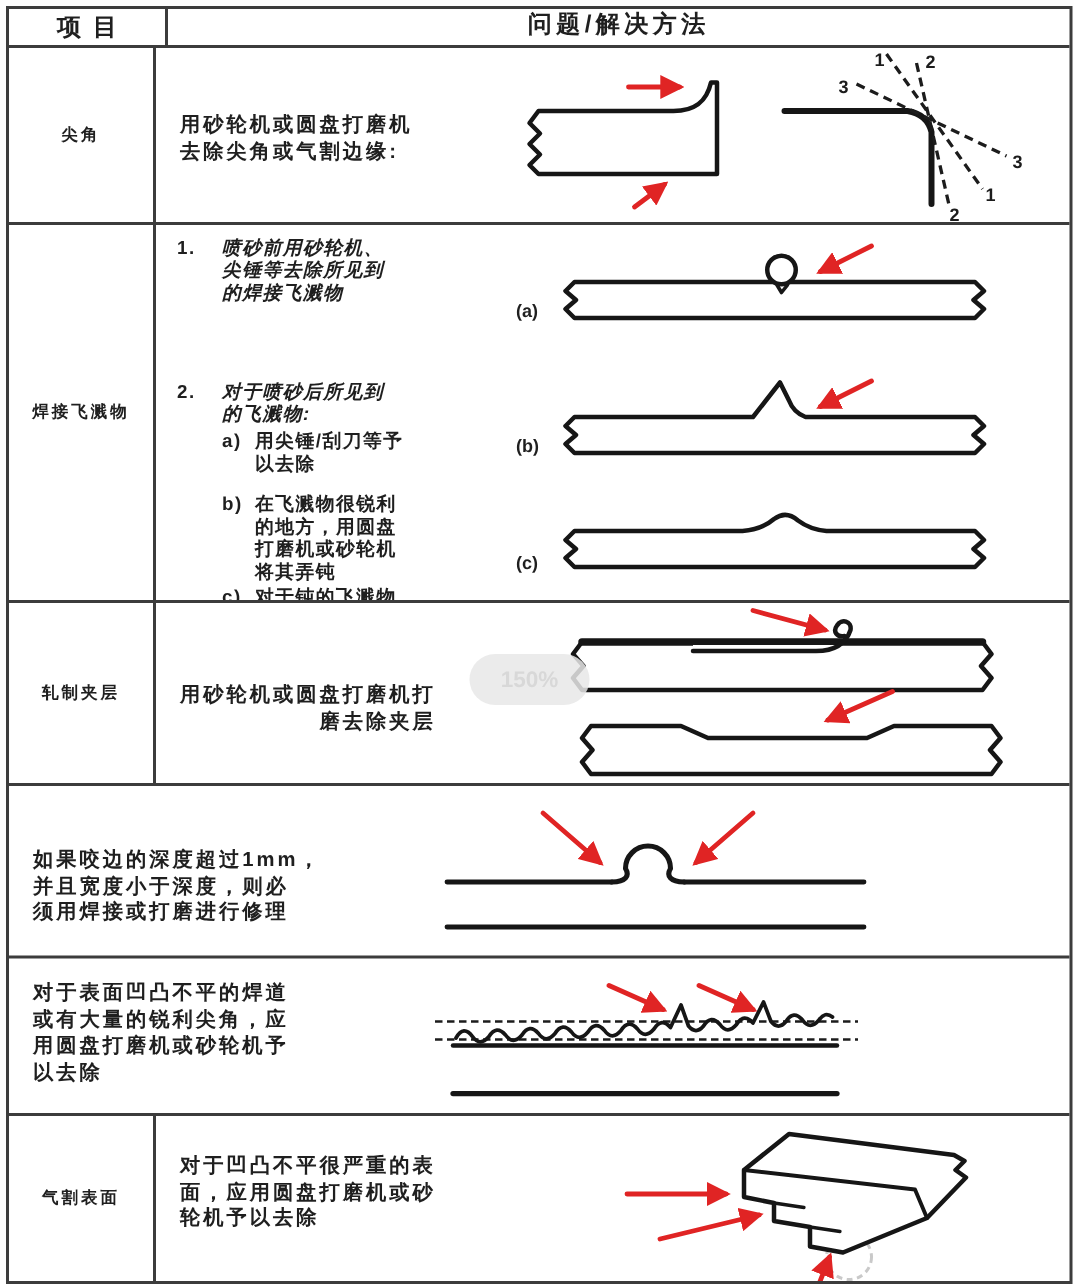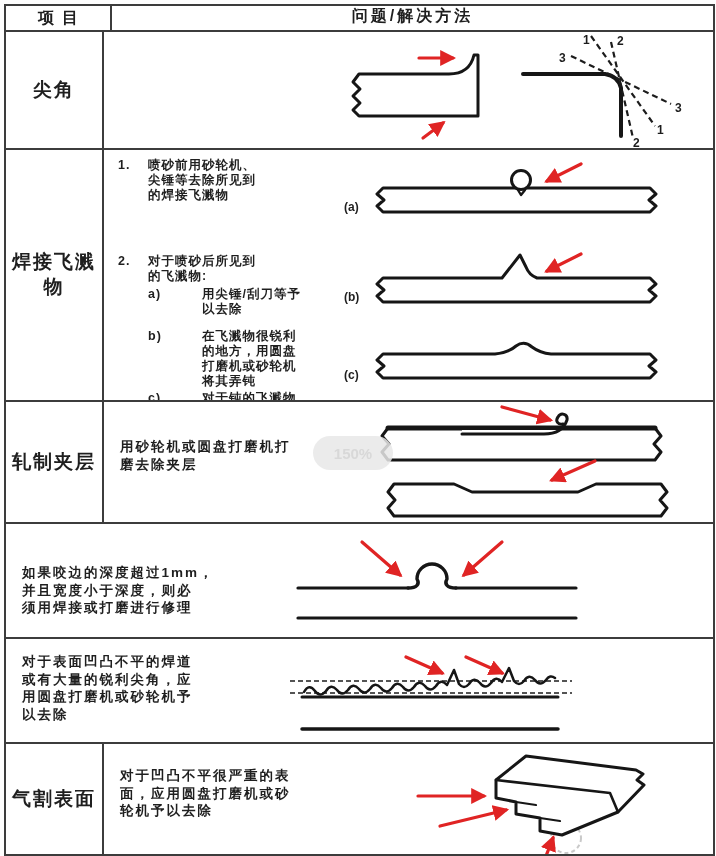--- a/index.html
+++ b/index.html
@@ -23,38 +23,38 @@
     width:96px;flex:0 0 96px;
     border-right:2px solid #3c3c3c;
     display:flex;align-items:center;justify-content:center;
     text-align:center;
   }
   .cell-sol{position:relative;flex:1 1 auto;overflow:hidden;}
   .hdr{height:24px;}
   .hdr .cell-item{font-size:16px;font-weight:600;letter-spacing:8px;padding-left:8px;}
   .hdr .cell-sol{display:flex;align-items:flex-start;justify-content:center;
     font-size:16px;font-weight:600;letter-spacing:3px;}
-  .item-label{font-size:19px;font-weight:600;letter-spacing:2px;line-height:1.3;}
+  .item-label{font-size:11px;font-weight:600;letter-spacing:2px;line-height:1.3;}
   .sol-text{
     position:absolute;
     font-size:13.5px;letter-spacing:2px;line-height:1.3;
     white-space:pre-line;font-weight:600;
   }
   .r1{height:116px;} .r2{height:250px;} .r3{height:120px;}
   .r4{height:113px;} .r5{height:103px;} .r6{height:110px;}
   .abs{position:absolute;}
   
   .sp-list{position:absolute;left:8px;top:8px;width:210px;
     font-size:12.5px;line-height:1.18;letter-spacing:1px;font-weight:600;}
   .li{display:flex;}
   .li .num{flex:0 0 30px;padding-left:6px;}
-  .li .txt{white-space:pre-line;}
+  .li .txt{white-space:pre-line;font-style:italic;}
   .sub{display:flex;margin-left:36px;}
   .sub .num{flex:0 0 22px;}
-  .sub .txt{white-space:pre-line;margin-left:32px;}
+  .sub .txt{white-space:pre-line;}
   .gap-big{margin-top:52px;}
   .gap-sm{margin-top:3px;}
   .gap-md{margin-top:13px;}
   .dg-label{position:absolute;font-size:12px;font-weight:700;}
   .watermark-pill{
     position:absolute;left:209px;top:34px;width:80px;height:34px;
     background:rgba(232,232,232,0.85);border-radius:17px;
     display:flex;align-items:center;justify-content:center;
     font-size:15px;font-weight:700;color:#d8d8d8;z-index:3;
   }
@@ -77,20 +77,22 @@
     <div class="cell-sol">
       <span>问题/解决方法</span>
     </div>
   </div>
 
   <div class="trow r1">
     <div class="cell-item">
       <span class="item-label">尖角</span>
     </div>
     <div class="cell-sol">
+      <span class="sol-text" style="left:16px;top:42px;">用砂轮机或圆盘打磨机
+去除尖角或气割边缘:</span>
 
       <svg class="abs" style="left:233px;top:16px;" width="175" height="95" viewBox="0 0 175 95">
         <defs>
           <marker id="ah1" viewBox="0 0 10 10" refX="8" refY="5" markerWidth="5" markerHeight="5" orient="auto-start-reverse">
             <path d="M0 0 L10 5 L0 10 z" fill="#e02424"></path>
           </marker>
         </defs>
         <path class="plate" stroke-width="3" d="M 22 26 H 112 C 126 26 134 20 137 7 L 141 7 L 141 68 H 22 l -6 -6 l 7 -7 l -7 -7 l 7 -7 l -7 -7 l 6 -8 Z"></path>
         <g>
           <path class="arrow" d="M 82 10 L 116 10" marker-end="url(#ah1)"></path>
@@ -186,21 +188,21 @@
         <path class="plate" stroke-width="3" d="M 14 32 H 126 Q 139 31 147 24 Q 155 18 163 25 Q 171 31 182 32 H 281 l 6 6 l -7 6 l 7 6 l -6 6 H 14 l -6 -6 l 7 -6 l -7 -6 l 6 -6 Z"></path>
       </svg>
     </div>
   </div>
 
   <div class="trow r3">
     <div class="cell-item">
       <span class="item-label">轧制夹层</span>
     </div>
     <div class="cell-sol">
-      <span class="sol-text" style="left:16px;top:36px;">用砂轮机或圆盘打磨机打
+      <span class="sol-text" style="left:16px;top:52px;text-align:right;">用砂轮机或圆盘打磨机打
 磨去除夹层</span>
       <div class="watermark-pill">150%</div>
 
       <svg class="abs" style="left:270px;top:2px;" width="295" height="64" viewBox="0 0 295 64">
         <defs>
           <marker id="ah3a" viewBox="0 0 10 10" refX="8" refY="5" markerWidth="5" markerHeight="5" orient="auto-start-reverse">
             <path d="M0 0 L10 5 L0 10 z" fill="#e02424"></path>
           </marker>
         </defs>
         <path class="plate" stroke-width="3" d="M 14 24 H 281 l 6 8 l -7 8 l 7 8 l -6 8 H 14 l -6 -8 l 7 -8 l -7 -8 l 6 -8 Z"></path>
@@ -278,21 +280,21 @@
         <path class="ln" stroke-width="3.5" d="M 16 74 H 272"></path>
       </svg>
     </div>
   </div>
 
   <div class="trow r6">
     <div class="cell-item">
       <span class="item-label">气割表面</span>
     </div>
     <div class="cell-sol">
-      <span class="sol-text" style="left:16px;top:24px;font-family:Liberation Mono, monospace;">对于凹凸不平很严重的表
+      <span class="sol-text" style="left:16px;top:24px;">对于凹凸不平很严重的表
 面，应用圆盘打磨机或砂
 轮机予以去除</span>
 
       <svg class="abs" style="left:280px;top:4px;" width="300" height="112" viewBox="0 0 300 112">
         <defs>
           <marker id="ah6" viewBox="0 0 10 10" refX="8" refY="5" markerWidth="5" markerHeight="5" orient="auto-start-reverse">
             <path d="M0 0 L10 5 L0 10 z" fill="#e02424"></path>
           </marker>
         </defs>
         <circle cx="182" cy="90" r="15" stroke="#c9c9c9" stroke-width="2" stroke-dasharray="4 3" fill="none"></circle>

